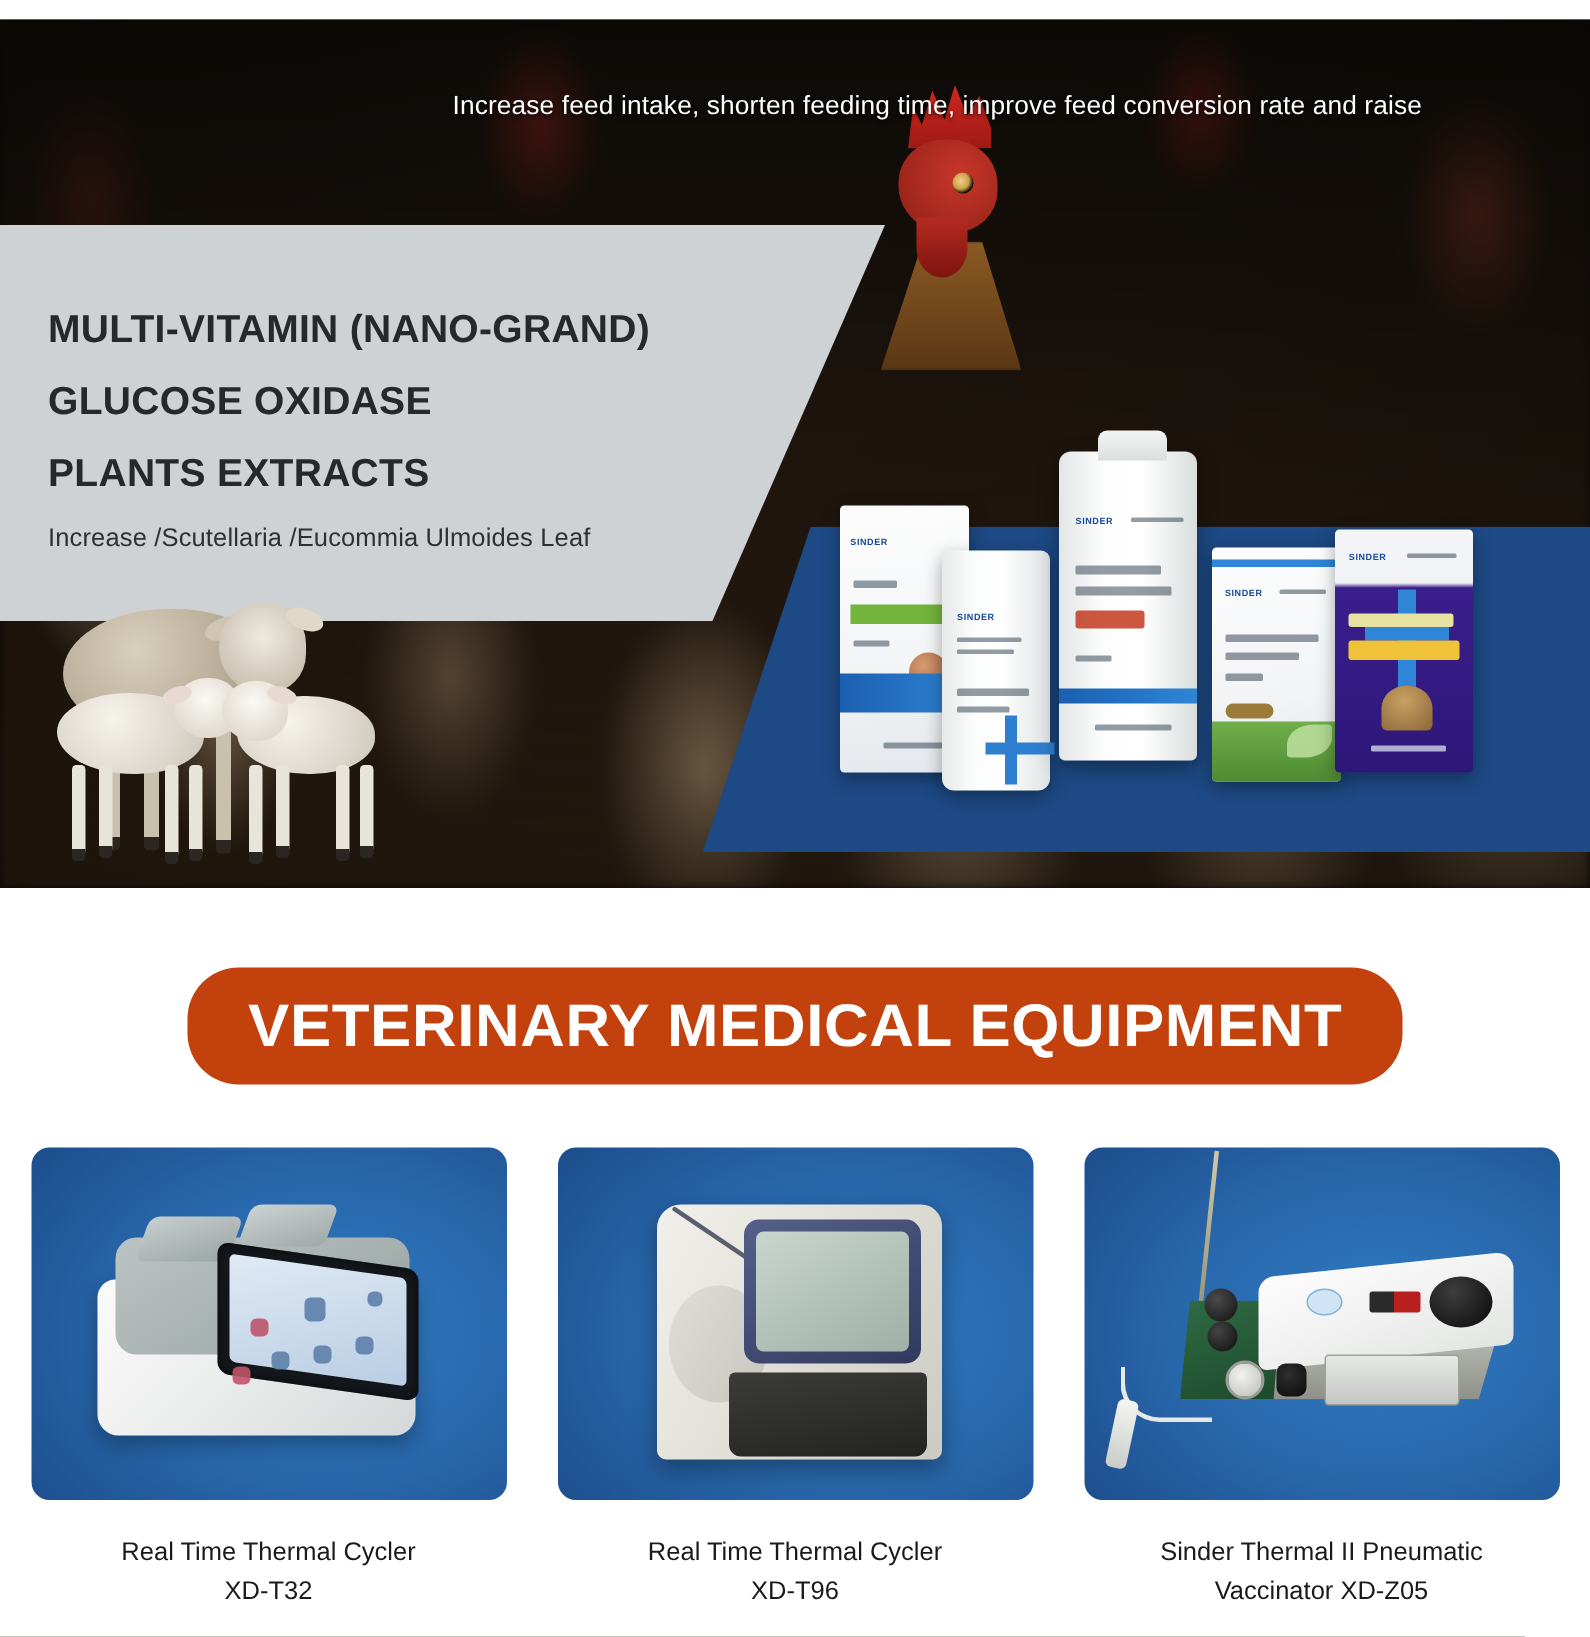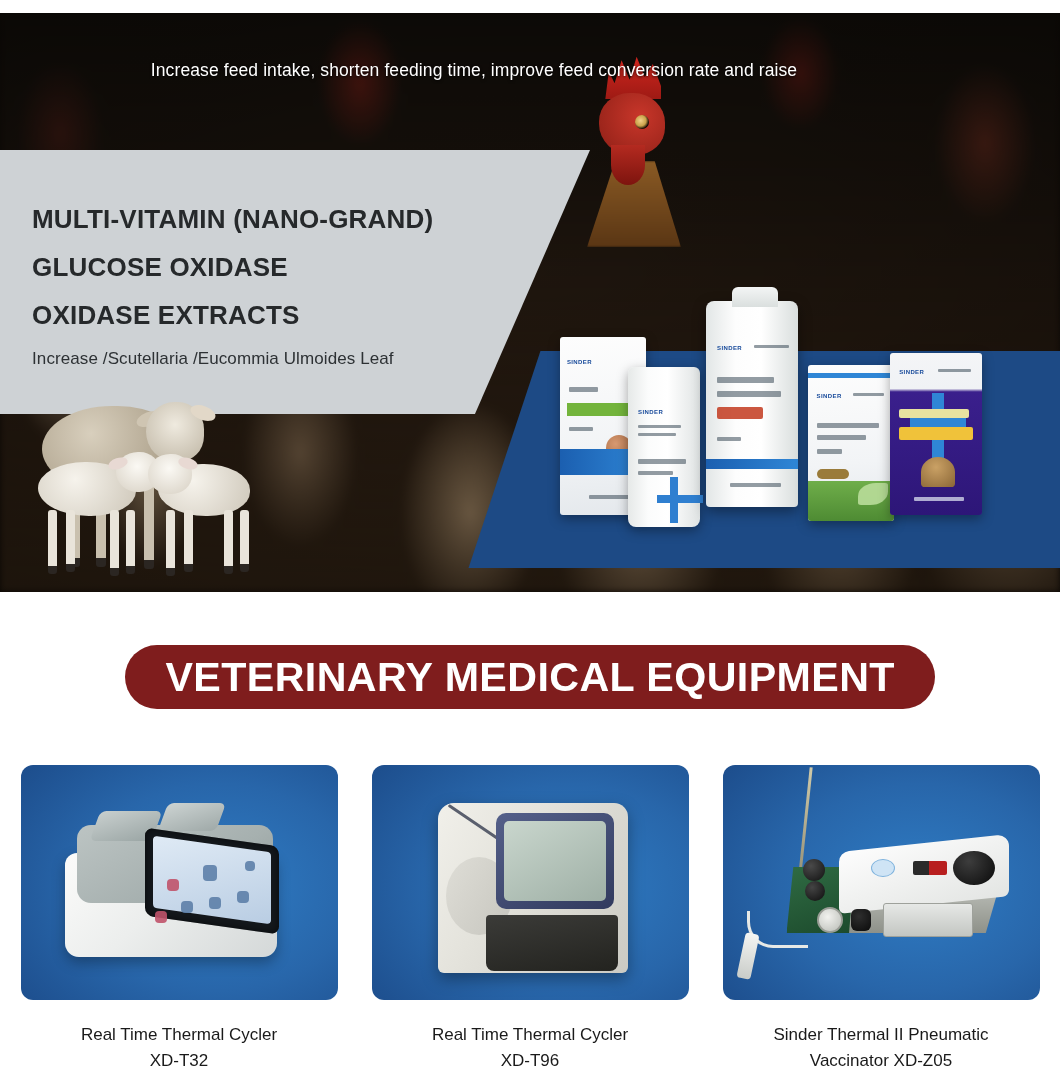--- a/index.html
+++ b/index.html
@@ -37,21 +37,21 @@
     background:radial-gradient(circle at 62% 38%,#c8362a,#8d1f16);}
   #rooster .eye{position:absolute;left:70px;top:62px;width:14px;height:14px;border-radius:50%;
     background:radial-gradient(circle at 40% 40%,#f2d08a 0%,#caa24a 45%,#140a04 70%);}
   #rooster .wattle{position:absolute;left:46px;top:92px;width:34px;height:40px;border-radius:0 0 50% 50%;
     background:linear-gradient(180deg,#b42a20,#7d140e);}
   #rooster .neck{position:absolute;left:22px;top:108px;width:94px;height:86px;
     background:linear-gradient(180deg,#8a5a24,#5a3614);
     clip-path:polygon(30% 0,72% 0,100% 100%,0 100%);filter:blur(1px);}
 
   
-  #hero-caption{position:absolute;left:0;top:42px;width:948px;text-align:center;color:#fff;
+  #hero-caption{position:absolute;left:0;top:42px;width:948px;text-align:right;color:#fff;
     font-size:17.5px;line-height:30px;letter-spacing:.1px;z-index:6;
     text-shadow:0 1px 3px rgba(0,0,0,.85);}
   #hero-caption span{display:block;}
 
   
   #gray-panel{position:absolute;left:0;top:137px;width:590px;height:264px;z-index:3;
     background:#ced2d5;
     clip-path:polygon(0 0,100% 0,80.5% 100%,0 100%);}
   #gray-text{position:absolute;left:32px;top:56px;width:500px;}
   .hl{font-size:26px;font-weight:bold;color:#26292b;letter-spacing:.2px;
@@ -102,22 +102,22 @@
   .bottle{background:linear-gradient(90deg,#e6e9e8 0%,#fbfcfc 28%,#ffffff 55%,#dfe3e3 100%);
     box-shadow:0 4px 12px rgba(0,0,0,.35);}
   .jug{background:linear-gradient(90deg,#e2e6e6 0%,#fdfdfd 32%,#ffffff 60%,#d9dedd 100%);
     box-shadow:0 5px 14px rgba(0,0,0,.4);border-radius:8px 8px 4px 4px;}
   .purple-pack{background:linear-gradient(180deg,#f4f5f7 0%,#f0f2f5 22%,#3a1f8c 24%,#2d1678 100%);
     box-shadow:0 4px 12px rgba(0,0,0,.35);border-radius:3px;}
   .cross-v{position:absolute;background:#2f7fd0;}
   .cross-h{position:absolute;background:#2f7fd0;}
 
   
-  #equip-bar{position:absolute;left:125px;top:645px;width:810px;height:64px;
-    background:#7f1d1d;border-radius:34px;display:flex;align-items:center;justify-content:center;}
+  #equip-bar{position:absolute;left:125px;top:645px;width:810px;height:78px;
+    background:#c2410c;border-radius:34px;display:flex;align-items:center;justify-content:center;}
   #equip-bar-label{font-size:40px;font-weight:bold;color:#fff;letter-spacing:.4px;
     font-family:"Liberation Sans","DejaVu Sans",sans-serif;transform:scaleX(1.03);}
 
   
   #cards{position:absolute;left:0;top:765px;width:1060px;display:flex;justify-content:center;gap:34px;}
   .card{width:317px;}
   .card-img{width:317px;height:235px;border-radius:12px;overflow:hidden;position:relative;
     background:radial-gradient(ellipse 110% 110% at 62% 52%,#2f7cc4 0%,#2866aa 40%,#1d4e8d 72%,#173d73 100%);}
   .card-cap{margin-top:22px;text-align:center;font-size:17px;color:#1a1a1a;line-height:26px;}
   .card-cap span{display:block;}
@@ -201,21 +201,21 @@
   </div>
 
   <div id="hero-caption">
     <span>Increase feed intake, shorten feeding time, improve feed conversion rate and raise</span>
   </div>
 
   <div id="gray-panel">
     <div id="gray-text">
       <p class="hl">MULTI-VITAMIN (NANO-GRAND)</p>
       <p class="hl">GLUCOSE OXIDASE</p>
-      <p class="hl">OXIDASE EXTRACTS</p>
+      <p class="hl">PLANTS EXTRACTS</p>
       <p id="sub-line">Increase /Scutellaria /Eucommia Ulmoides Leaf</p>
     </div>
   </div>
 
   <div id="blue-stage"></div>
 
   <div id="sheep">
     <div class="sheep-body ewe-body"></div>
     <div class="sheep-body ewe-ear-l"></div>
     <div class="sheep-body ewe-head"></div>

